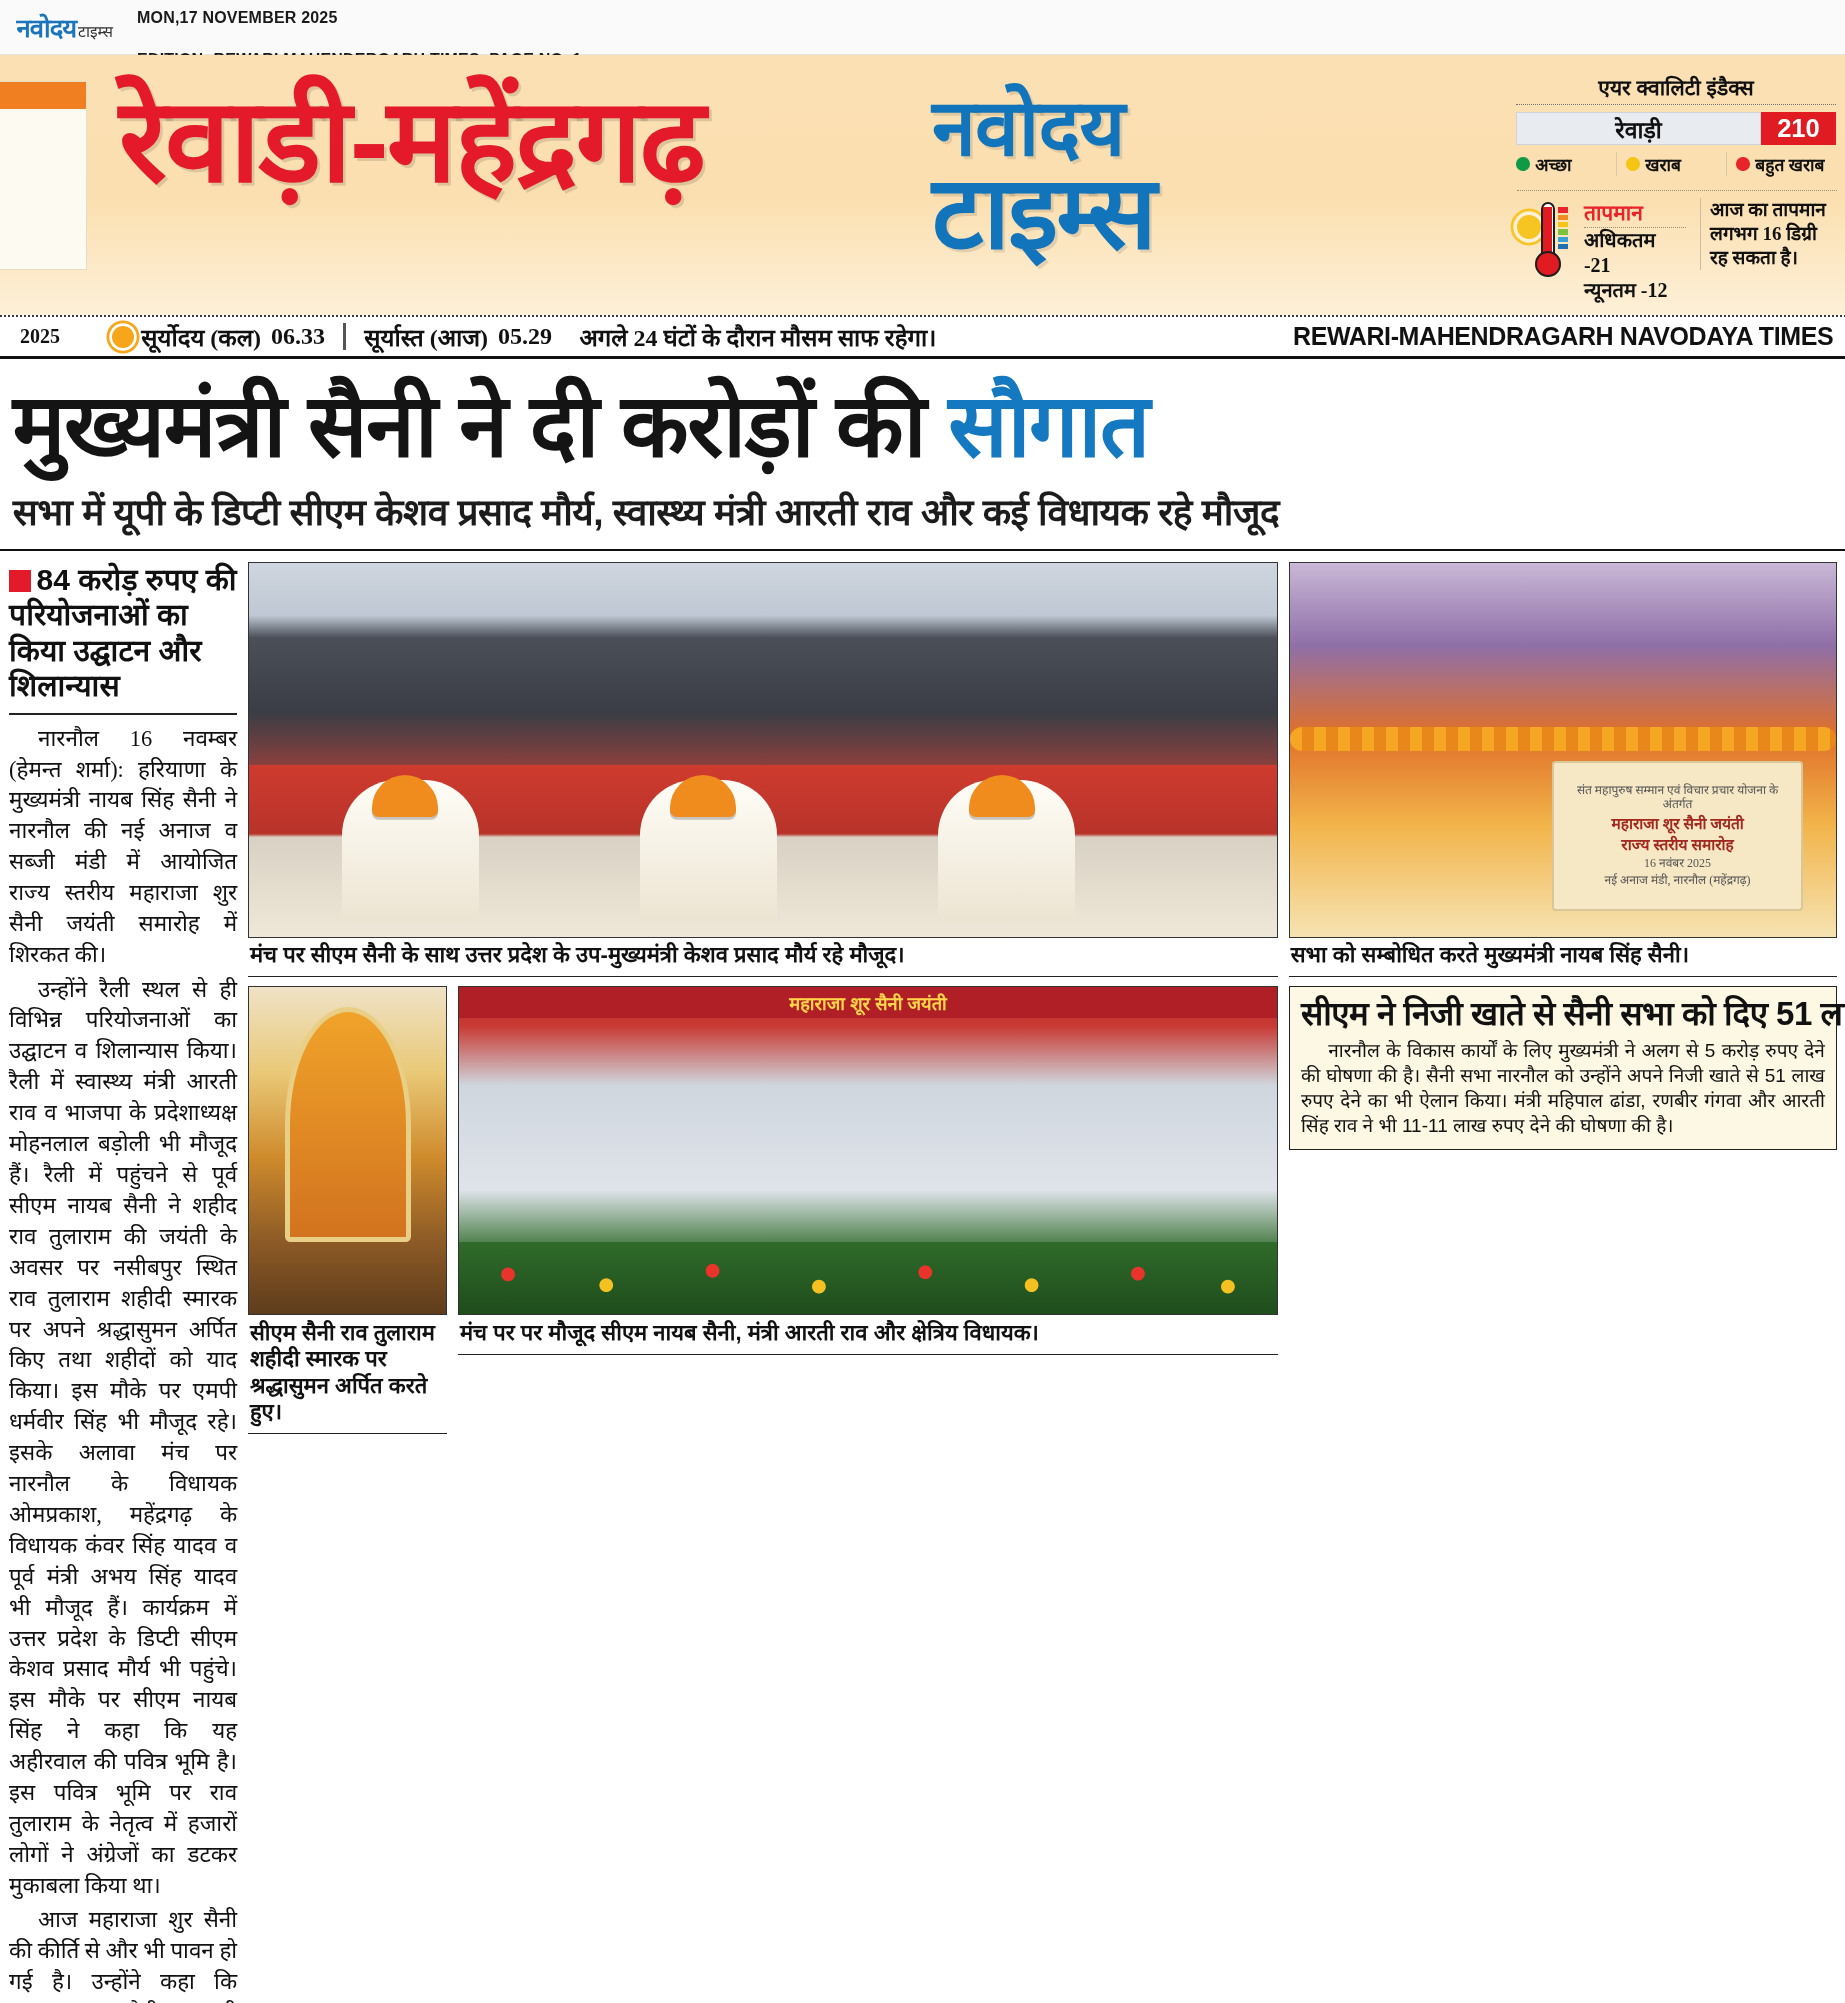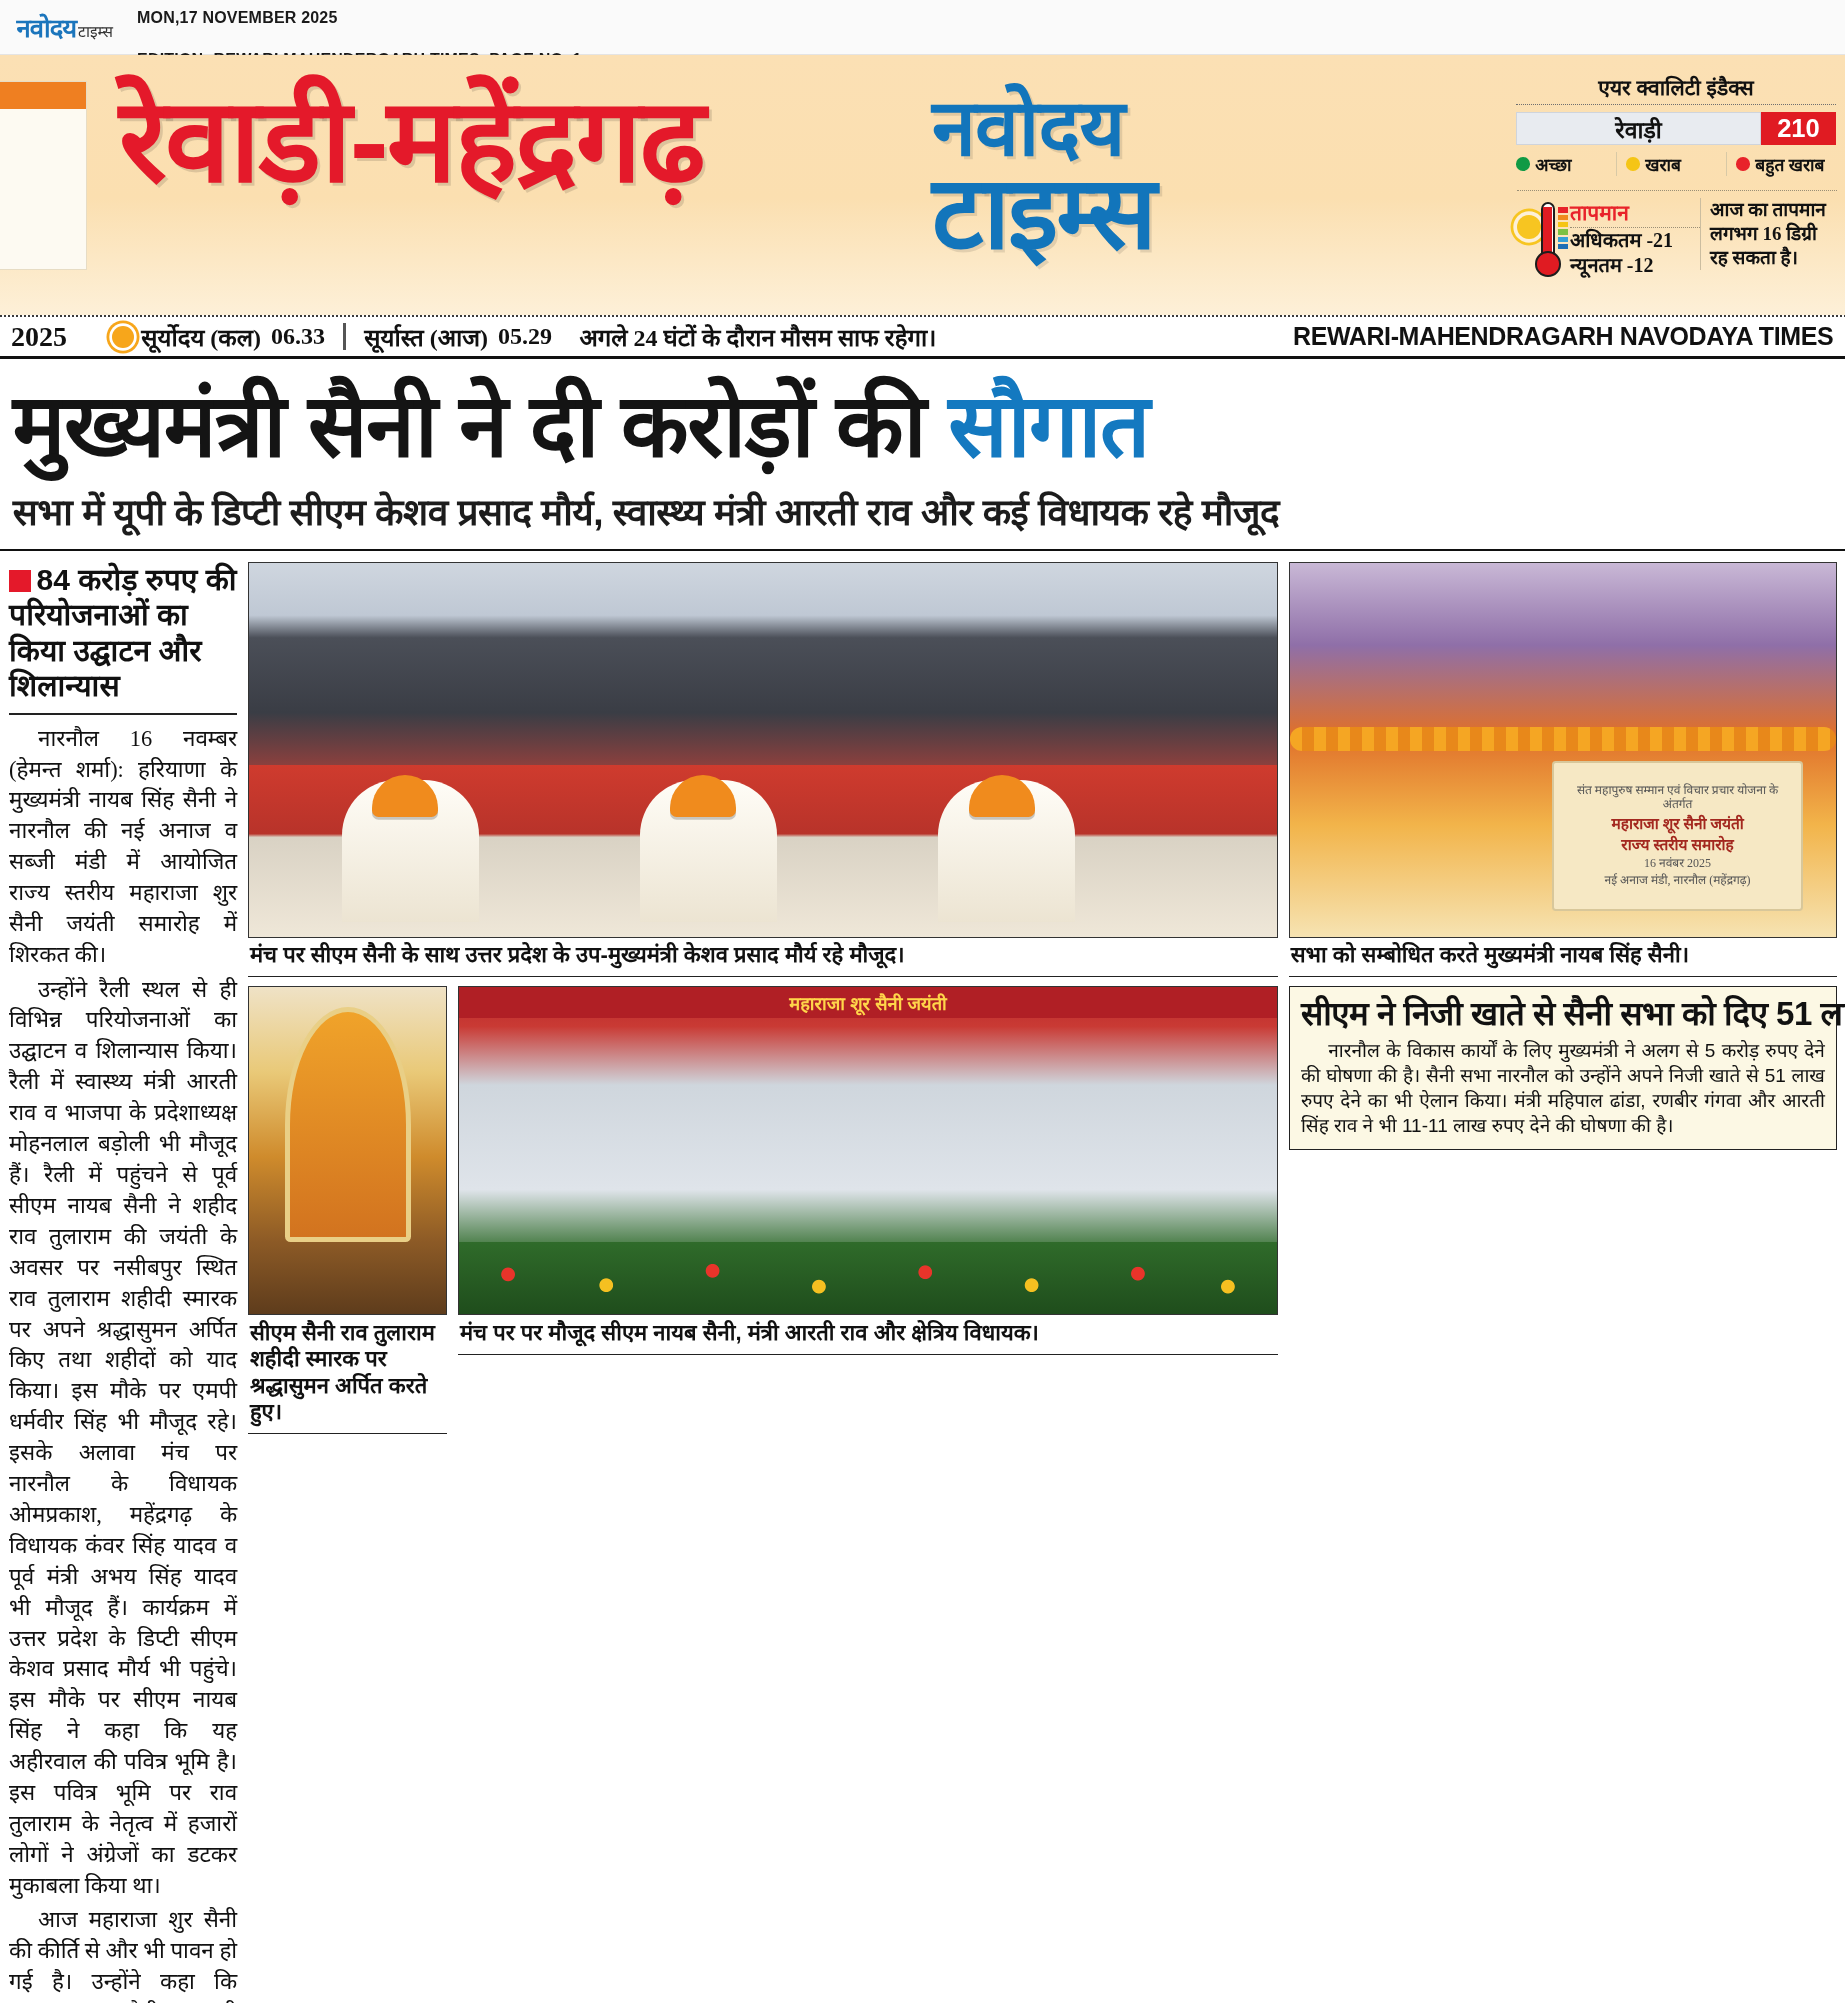--- a/index.html
+++ b/index.html
@@ -95,21 +95,21 @@
   .aqi-legend{ display:flex; margin-top:6.4px; font-size:17.4px; font-weight:bold; }
   .aqi-legend > div{ flex:1; display:flex; align-items:center; gap:5.5px; justify-content:flex-start; }
   .aqi-legend > div + div{ border-left:0.9px solid #d8c9a6; padding-left:9.1px; }
   .dot{ width:13.7px; height:13.7px; border-radius:50%; display:inline-block; }
   .dot.green{ background:#109a45;} .dot.yellow{ background:#f5c516;} .dot.red{ background:#e8232a;}
 
   
   .temp{
     position:absolute; right:9.1px; top:135px; width:320px;
     border-top:1.8px dotted #9a8f76; padding-top:7.3px;
-    display:flex; align-items:flex-start; gap:0;
+    display:flex; align-items:flex-start; gap:14px;
   }
   .thermo{ position:relative; width:53px; height:84px; flex:0 0 53px; }
   .thermo .sun{
     position:absolute; left:0; top:16.4px; width:24px; height:24px;
     background:#f7c521; border-radius:50%;
     box-shadow:0 0 0 3.7px #fdf0d8, 0 0 0 6.4px #f7c521;
   }
   .thermo .tube{
     position:absolute; left:24px; top:3.7px; width:13.7px; height:58px;
     background:#fff; border:2.7px solid #1d1d1d; border-radius:7.3px 7.3px 0 0;
@@ -134,21 +134,21 @@
     flex:0 0 137px; border-left:1.8px solid #cbbda0; padding-left:9.1px;
     font-size:19px; font-weight:bold; line-height:1.25;
   }
 
   
   .sunbar{
     width:100%; height:44px;
     border-top:2.7px dotted #3a3a3a; border-bottom:3.7px solid #111;
     display:flex; align-items:center; font-weight:bold;
   }
-  .sunbar .year{ width:101px; padding-left:11px; font-size:28px; }
+  .sunbar .year{ width:101px; padding-left:20px; font-size:20px; }
   .sunbar .grp{ display:flex; align-items:center; gap:10px; font-size:24px; }
   .sunicon{
     width:22px;height:22px;border-radius:50%;background:#f7a61b;
     box-shadow:0 0 0 2.7px #fff,0 0 0 5.5px #f7a61b;
     display:inline-block; margin:0 7.3px 0 11px;
   }
   .sunbar .sep{ width:2.7px; height:27.4px; background:#555; margin:0 18.3px; }
   .sunbar .brandline{
     margin-left:auto; padding-right:12.8px;
     font-family:"Liberation Sans",sans-serif;

